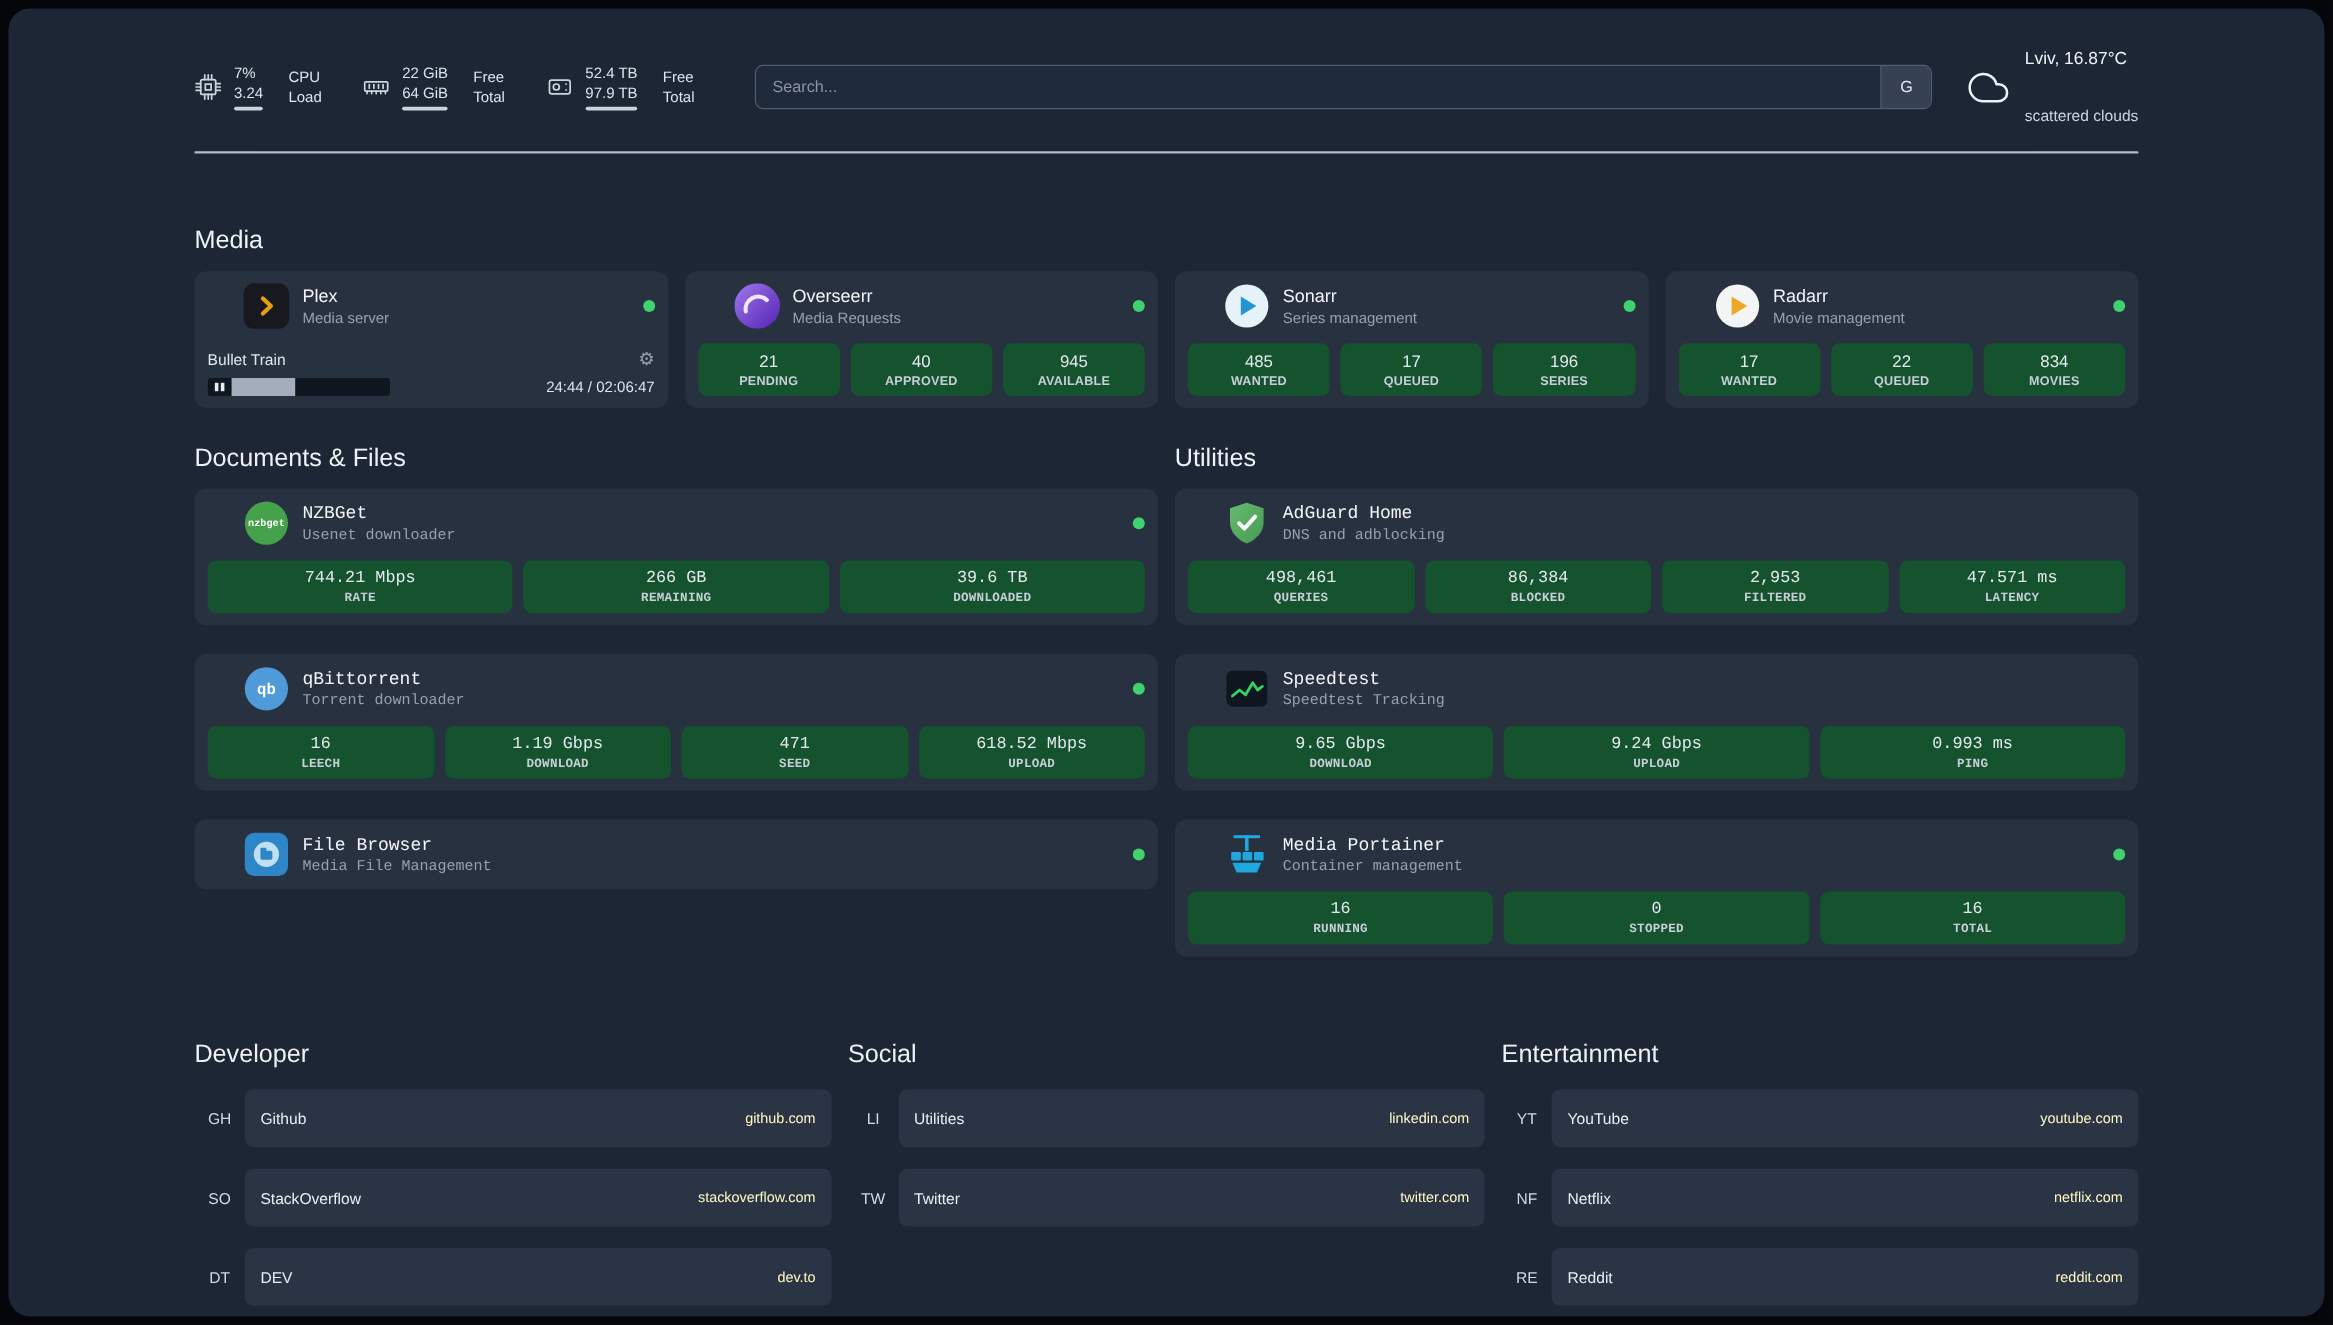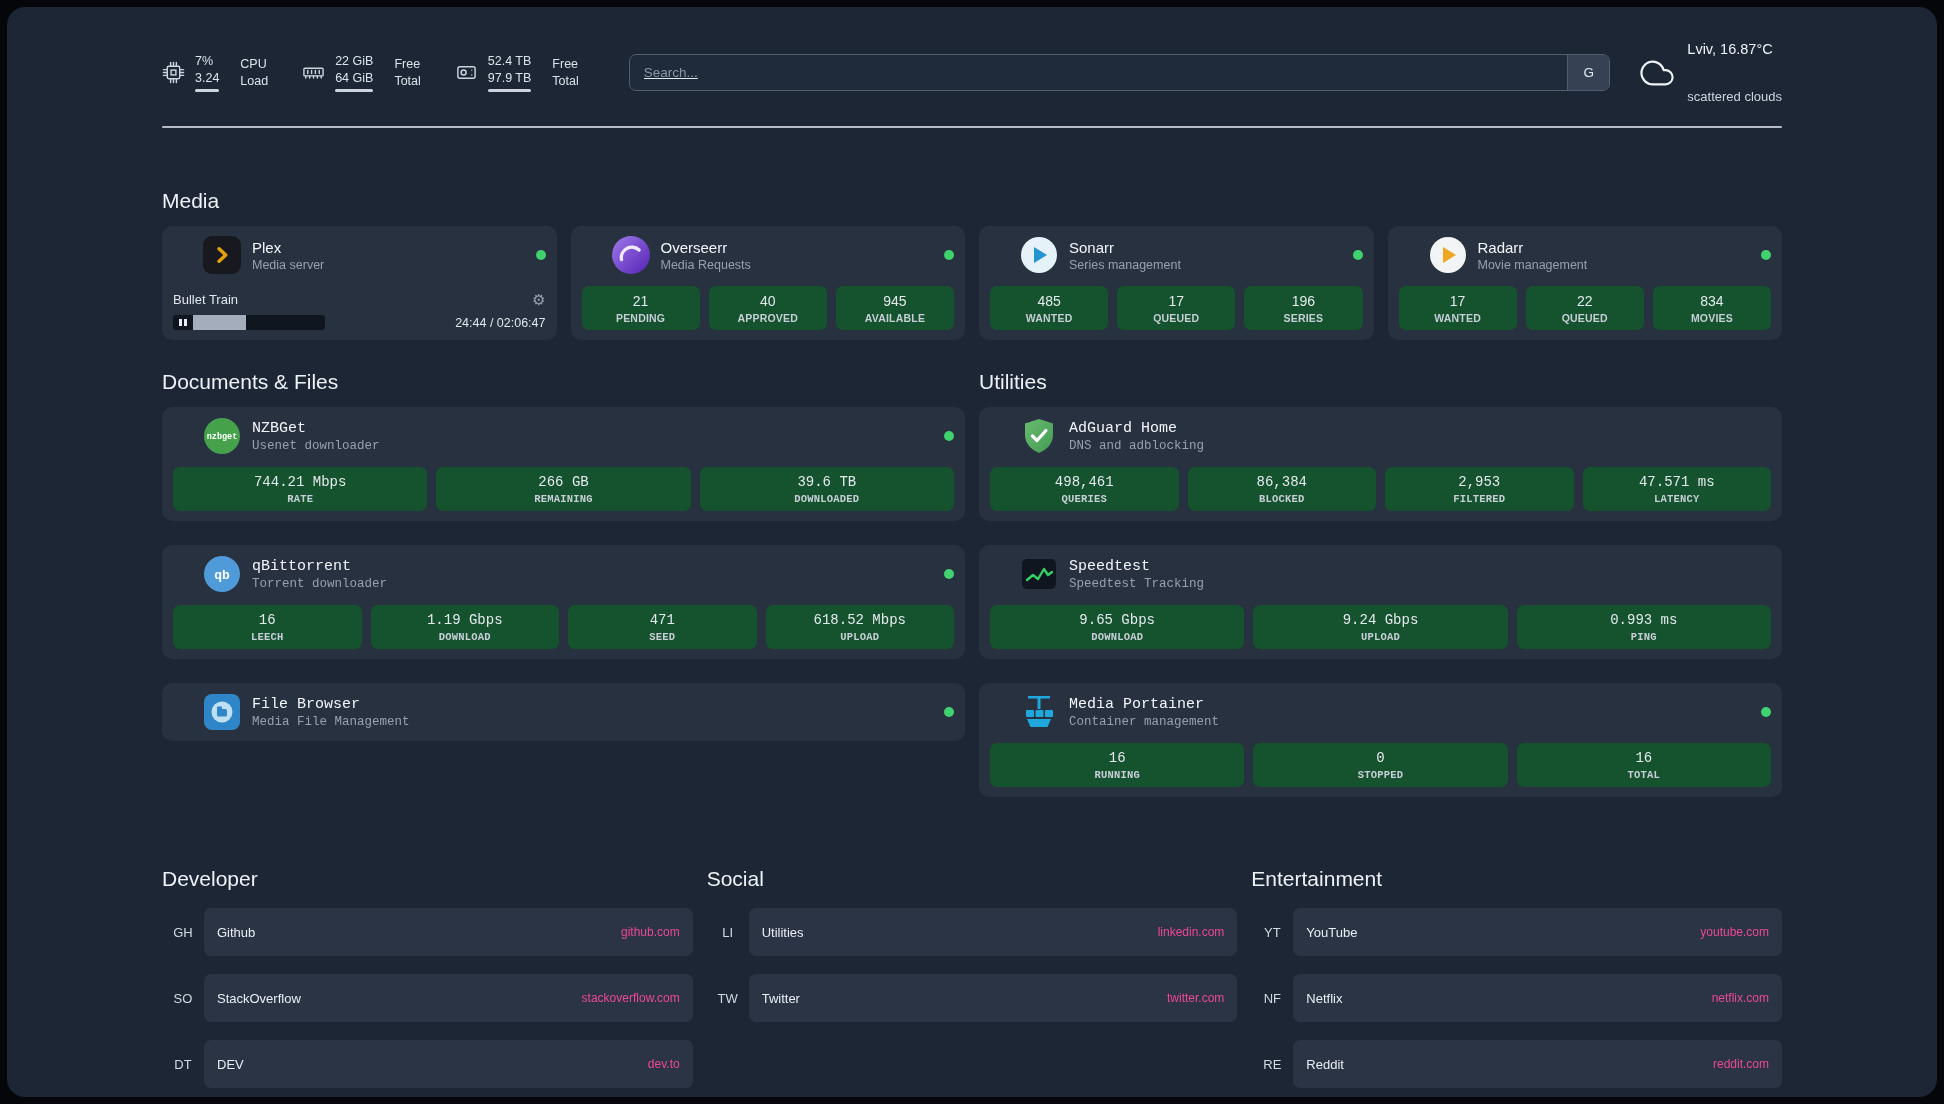--- a/index.html
+++ b/index.html
@@ -10,21 +10,21 @@
 
   
   .topbar { display: flex; align-items: center; }
   .rgrp { display: flex; align-items: center; gap: 10px; margin-right: 34px; }
   .ricon { width: 23px; height: 23px; color: #ccd4de; display: block; }
   .ricon svg { width: 100%; height: 100%; display: block; }
   .rcol { display: flex; flex-direction: column; line-height: 1.3; font-size: 12.5px; color: #dde3eb; }
   .rbar { display: block; height: 3px; border-radius: 2px; background: #ccd3dc; margin-top: 3px; }
   .rlabs { margin-left: 11px; }
   .search { flex: 1; display: flex; height: 37px; margin: 0 28px 0 16px; border: 1px solid #525e6f; border-radius: 7px; overflow: hidden; background: #1f2a3a; }
-  .sinput { flex: 1; background: transparent; border: none; outline: none; color: #e3e8ef; font-size: 13.5px; padding: 0 14px; font-family: inherit; text-decoration: underline; }
+  .sinput { flex: 1; background: transparent; border: none; outline: none; color: #e3e8ef; font-size: 13.5px; padding: 0 14px; font-family: inherit; }
   .sinput::placeholder { color: #8b95a5; }
   .sbtn { width: 42px; background: #364153; border: none; border-left: 1px solid #525e6f; color: #e6ebf2; font-size: 13.5px; cursor: pointer; font-family: inherit; }
   .weather { display: flex; align-items: center; gap: 11px; }
   .wicon { width: 38px; height: 34px; color: #eef2f6; }
   .wicon svg { width: 100%; height: 100%; display: block; }
   .wtext { display: flex; flex-direction: column; line-height: 1.35; gap: 28px; }
   .wl1 { font-size: 14.5px; color: #eff3f8; }
   .wl2 { font-size: 13px; color: #ccd4de; }
   .divider { margin-top: 21px; border: none; height: 2px; background: #c6cdd7; opacity: .9; border-radius: 1px; }
 
@@ -63,21 +63,21 @@
   .pptime { margin-left: auto; font-size: 12.5px; color: #dfe5ec; }
 
   
   .bmsec { display: grid; grid-template-columns: repeat(3, 1fr); gap: 14px; margin-top: 70px; }
   .bmcol .shead { margin-bottom: 17px; }
   .bmstack { display: flex; flex-direction: column; gap: 18px; }
   .bm { display: flex; align-items: center; height: 48px; cursor: pointer; }
   .bmabbr { flex: 0 0 42px; text-align: center; font-size: 13px; color: #d2d9e2; }
   .bmpill { flex: 1; height: 100%; background: #2b3444; border-radius: 7px; display: flex; align-items: center; justify-content: space-between; padding: 0 13px; }
   .bmname { font-size: 13px; color: #e9eef4; }
-  .bmurl { font-size: 12px; color: #ec4899; text-align: right; }
+  .bmurl { font-size: 12px; color: #fef9c3; text-align: right; }
 </style>
 </head>
 <body>
 
 <div class="panel">
   <div class="container">
 
     <header class="topbar">
 
       <div class="rgrp">

